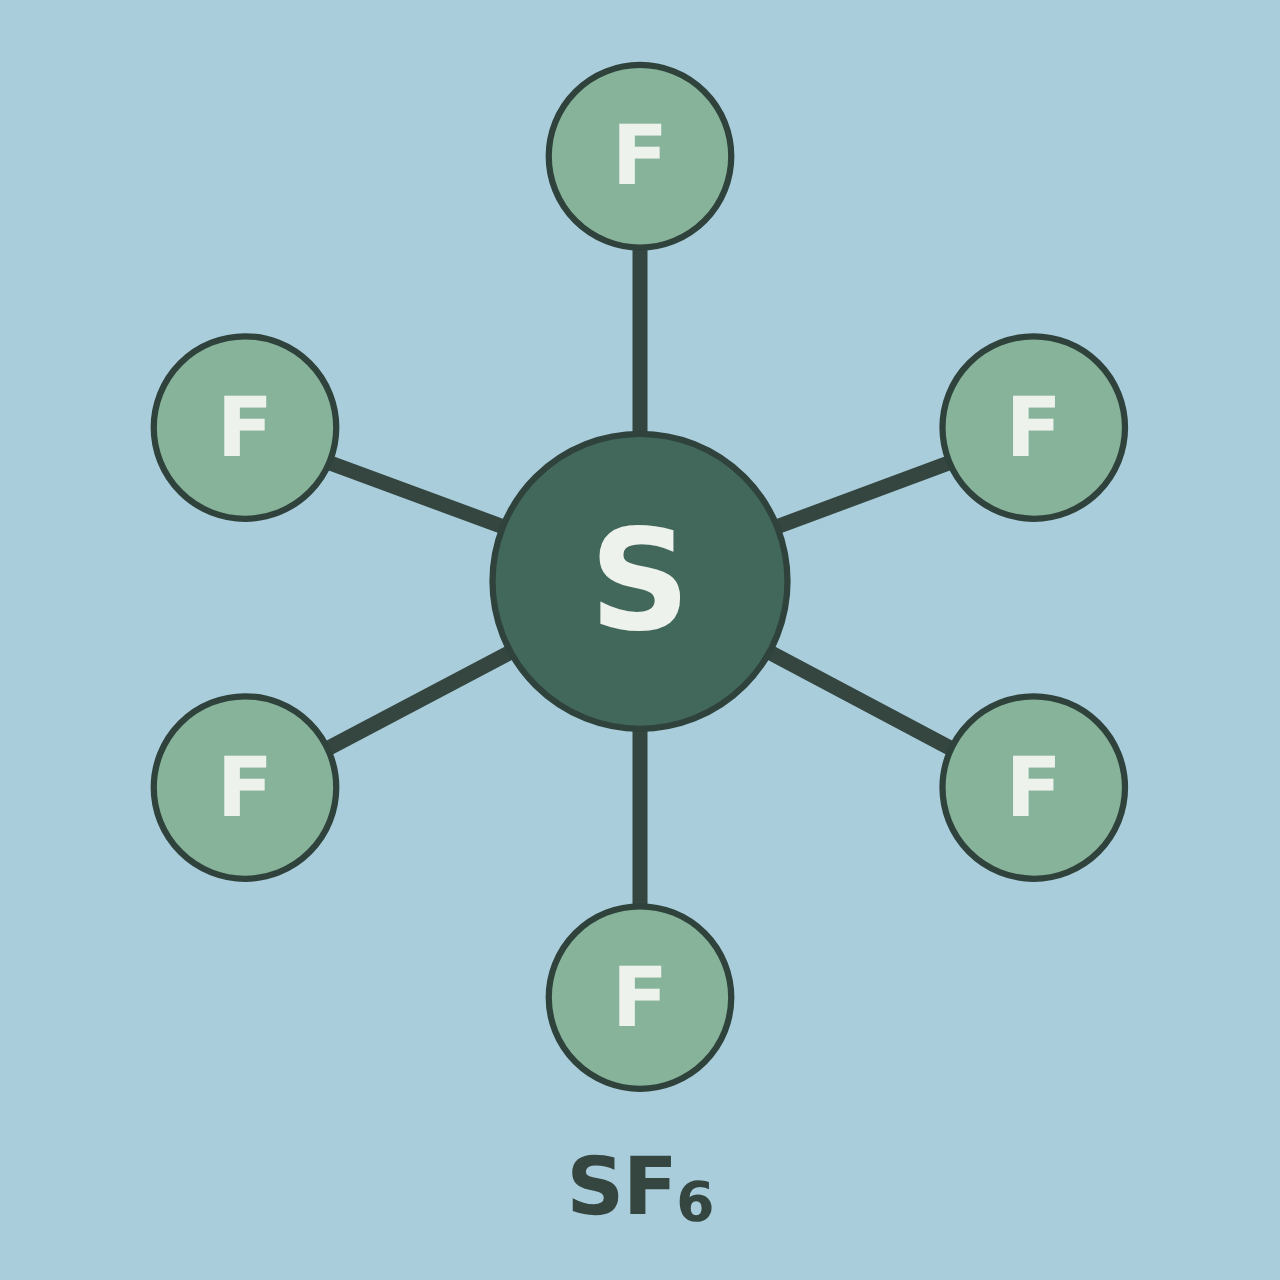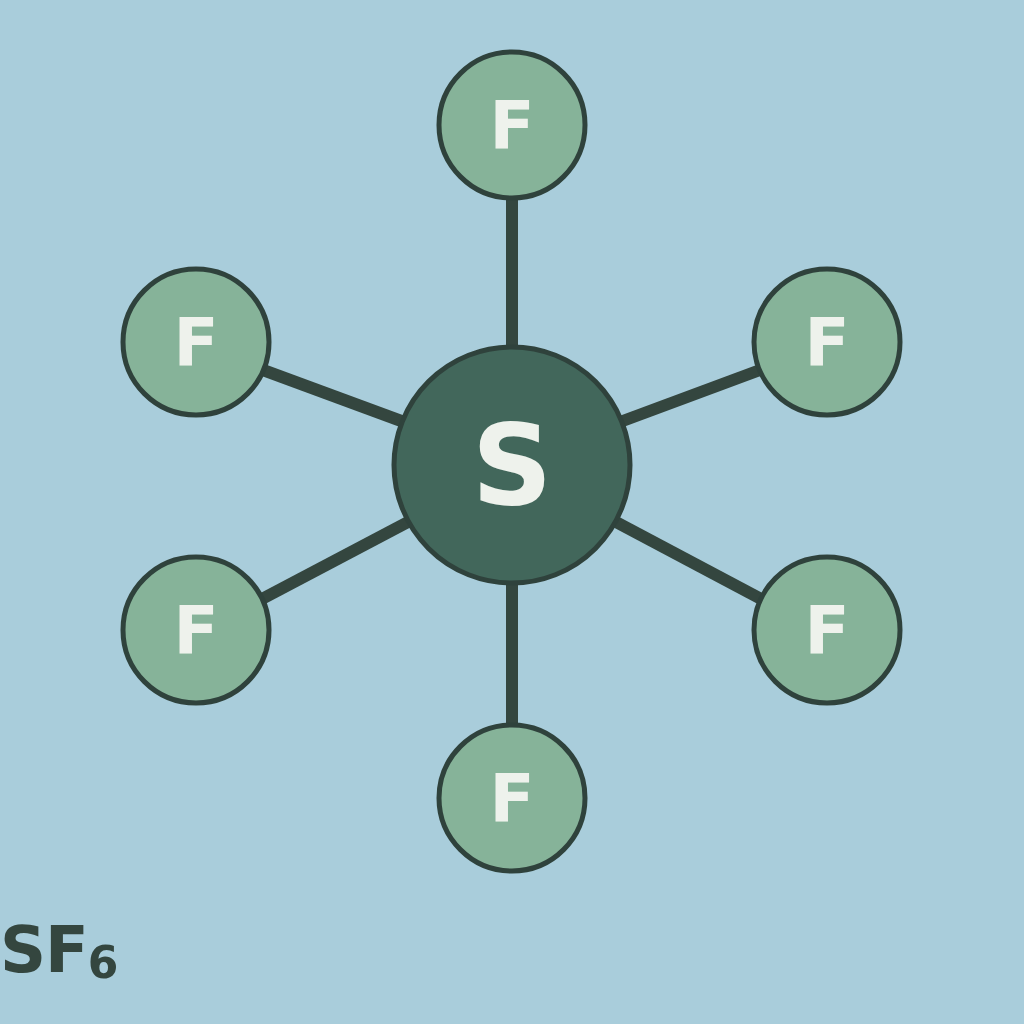--- a/index.html
+++ b/index.html
@@ -8,20 +8,21 @@
       background: #a9cddb;
       overflow: hidden;
       position: relative;
       font-family: "DejaVu Sans", sans-serif;
     }
     #diagram { position: absolute; left: 0; top: 0; width: 1024px; height: 1024px; }
     .formula {
       position: absolute;
       left: 0; width: 1024px;
       top: 918px;
+      text-align: center;
       color: #34463f;
       font-family: "DejaVu Sans", sans-serif;
       font-weight: bold;
       font-size: 64px;
       line-height: 1;
       letter-spacing: -1px;
     }
     .formula .sub {
       font-size: 44px;
       vertical-align: -6px;

